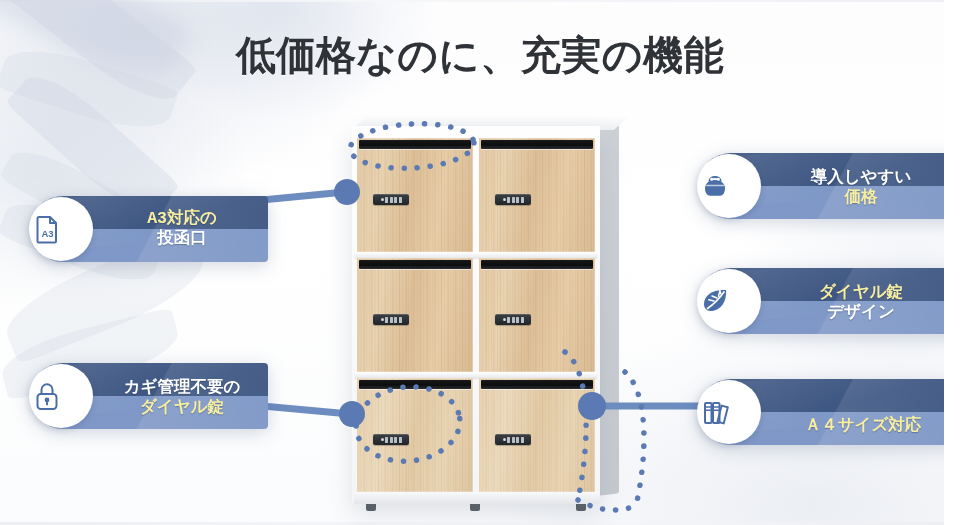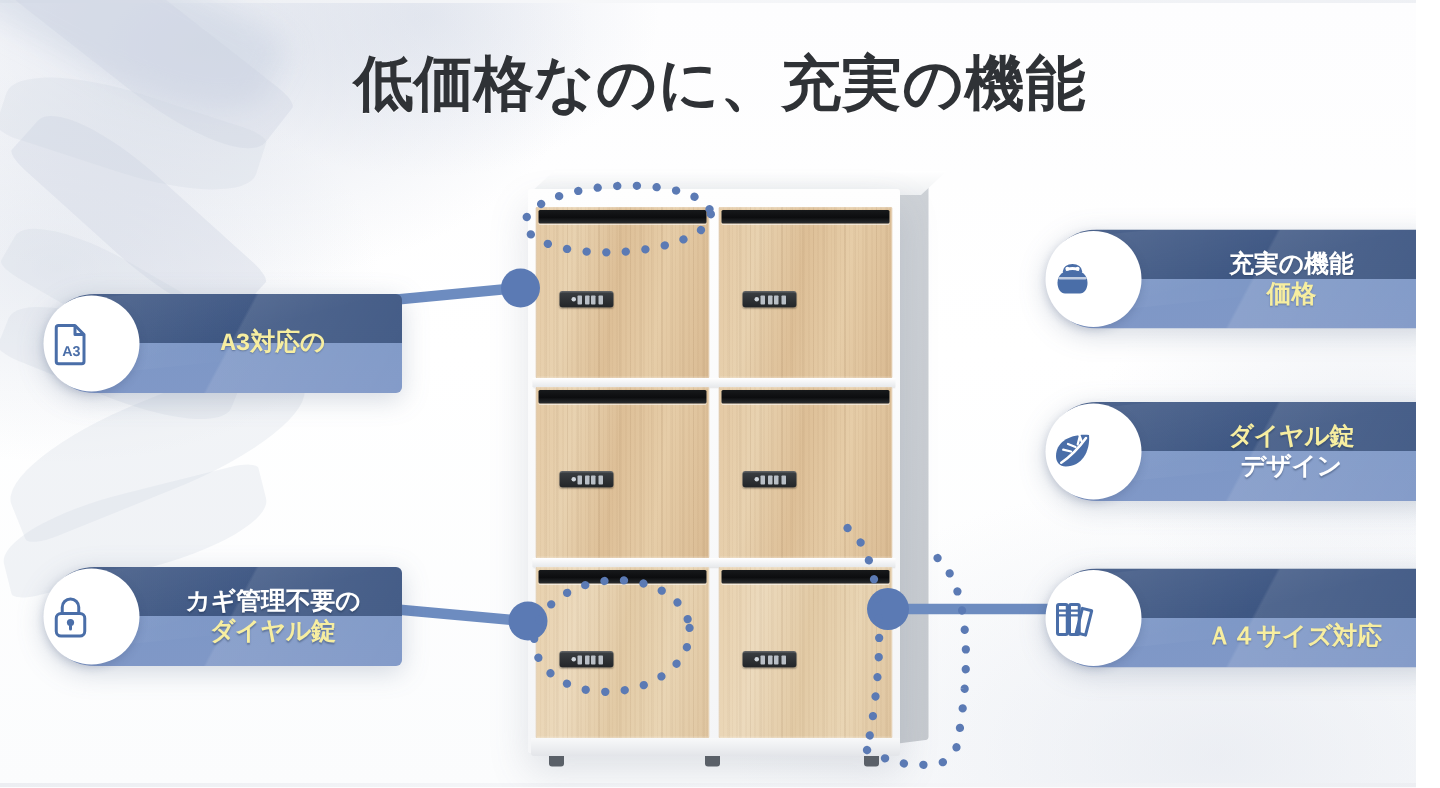--- a/index.html
+++ b/index.html
@@ -171,21 +171,21 @@
     text-shadow: 0 1px 1px rgba(30,45,75,.35);
     white-space:nowrap;
   }
   .t-yellow { color:#f7eea0; }
   .t-white  { color:#ffffff; }
   .t-small  { font-size:14.5px; }
 
   
   #badge-a3      { left: 30px;  top: 196px; width: 238px; }
   #badge-a3 .badge-text { margin-left: 72px; width: 160px; font-family: Liberation Mono, monospace; }
-  #badge-lock    { left: 30px;  top: 378px; width: 238px; }
+  #badge-lock    { left: 30px;  top: 363px; width: 238px; }
   #badge-lock .badge-text { margin-left: 72px; width: 160px; }
   #badge-price   { left: 698px; top: 153px; width: 262px; }
   #badge-price .badge-text { margin-left: 72px; width: 182px; }
   #badge-design  { left: 698px; top: 268px; width: 262px; }
   #badge-design .badge-text { margin-left: 72px; width: 182px; }
   #badge-a4      { left: 698px; top: 379px; width: 262px; }
   #badge-a4 .badge-text { margin-left: 74px; width: 182px; margin-top: 25px; }
 
   
   #connectors { position:absolute; left:0; top:0; width:960px; height:525px; pointer-events:none; }
@@ -316,20 +316,21 @@
       </div>
     <div class="badge-icon">
       <svg width="36" height="36" viewBox="0 0 36 36">
         <path d="M10 6 h11 l6 6 v18 a1.5 1.5 0 0 1 -1.5 1.5 h-15.5 a1.5 1.5 0 0 1 -1.5 -1.5 v-22.5 a1.5 1.5 0 0 1 1.5 -1.5 z" fill="none" stroke="#4a6ea8" stroke-width="2" stroke-linejoin="round"></path>
         <path d="M21 6 v6 h6" fill="none" stroke="#4a6ea8" stroke-width="2" stroke-linejoin="round"></path>
         <text x="18.5" y="26" text-anchor="middle" font-family="Liberation Sans, sans-serif" font-size="9.5" font-weight="700" fill="#4a6ea8">A3</text>
       </svg>
     </div>
     <div class="badge-text">
       <div class="t-yellow">A3対応の</div>
+      <div class="t-white">投函口</div>
     </div>
   </div>
 
   <div class="badge icon-left flat-right" id="badge-lock">
     <div class="badge-body">
         <div class="facet"></div>
       </div>
     <div class="badge-icon">
       <svg width="36" height="36" viewBox="0 0 36 36">
         <rect x="8.5" y="16" width="19" height="15" rx="3.2" fill="none" stroke="#4a6ea8" stroke-width="2"></rect>
@@ -351,21 +352,21 @@
     <div class="badge-icon">
       <svg width="36" height="36" viewBox="0 0 36 36">
         <path d="M8 20.5 c0 -5.5 4.5 -8.5 10 -8.5 s10 3 10 8.5 c0 4.2 -2.2 7.2 -5 7.2 h-10 c-2.8 0 -5 -3 -5 -7.2 z" fill="#4a6ea8"></path>
         <path d="M12.5 13 c0 -2.4 2.4 -4 5.5 -4 s5.5 1.6 5.5 4" fill="none" stroke="#4a6ea8" stroke-width="2" stroke-linecap="round"></path>
         <circle cx="14.6" cy="11.2" r="1.35" fill="#ffffff"></circle>
         <circle cx="21.4" cy="11.2" r="1.35" fill="#ffffff"></circle>
         <path d="M9.5 17.5 h17" stroke="#ffffff" stroke-width="1.6" stroke-linecap="round" opacity=".65"></path>
       </svg>
     </div>
     <div class="badge-text">
-      <div class="t-white">充実の機能</div>
+      <div class="t-white">導入しやすい</div>
       <div class="t-yellow">価格</div>
     </div>
   </div>
 
   <div class="badge icon-left flat-right" id="badge-design">
     <div class="badge-body">
         <div class="facet"></div>
       </div>
     <div class="badge-icon">
       <svg width="38" height="38" viewBox="0 0 38 38">

